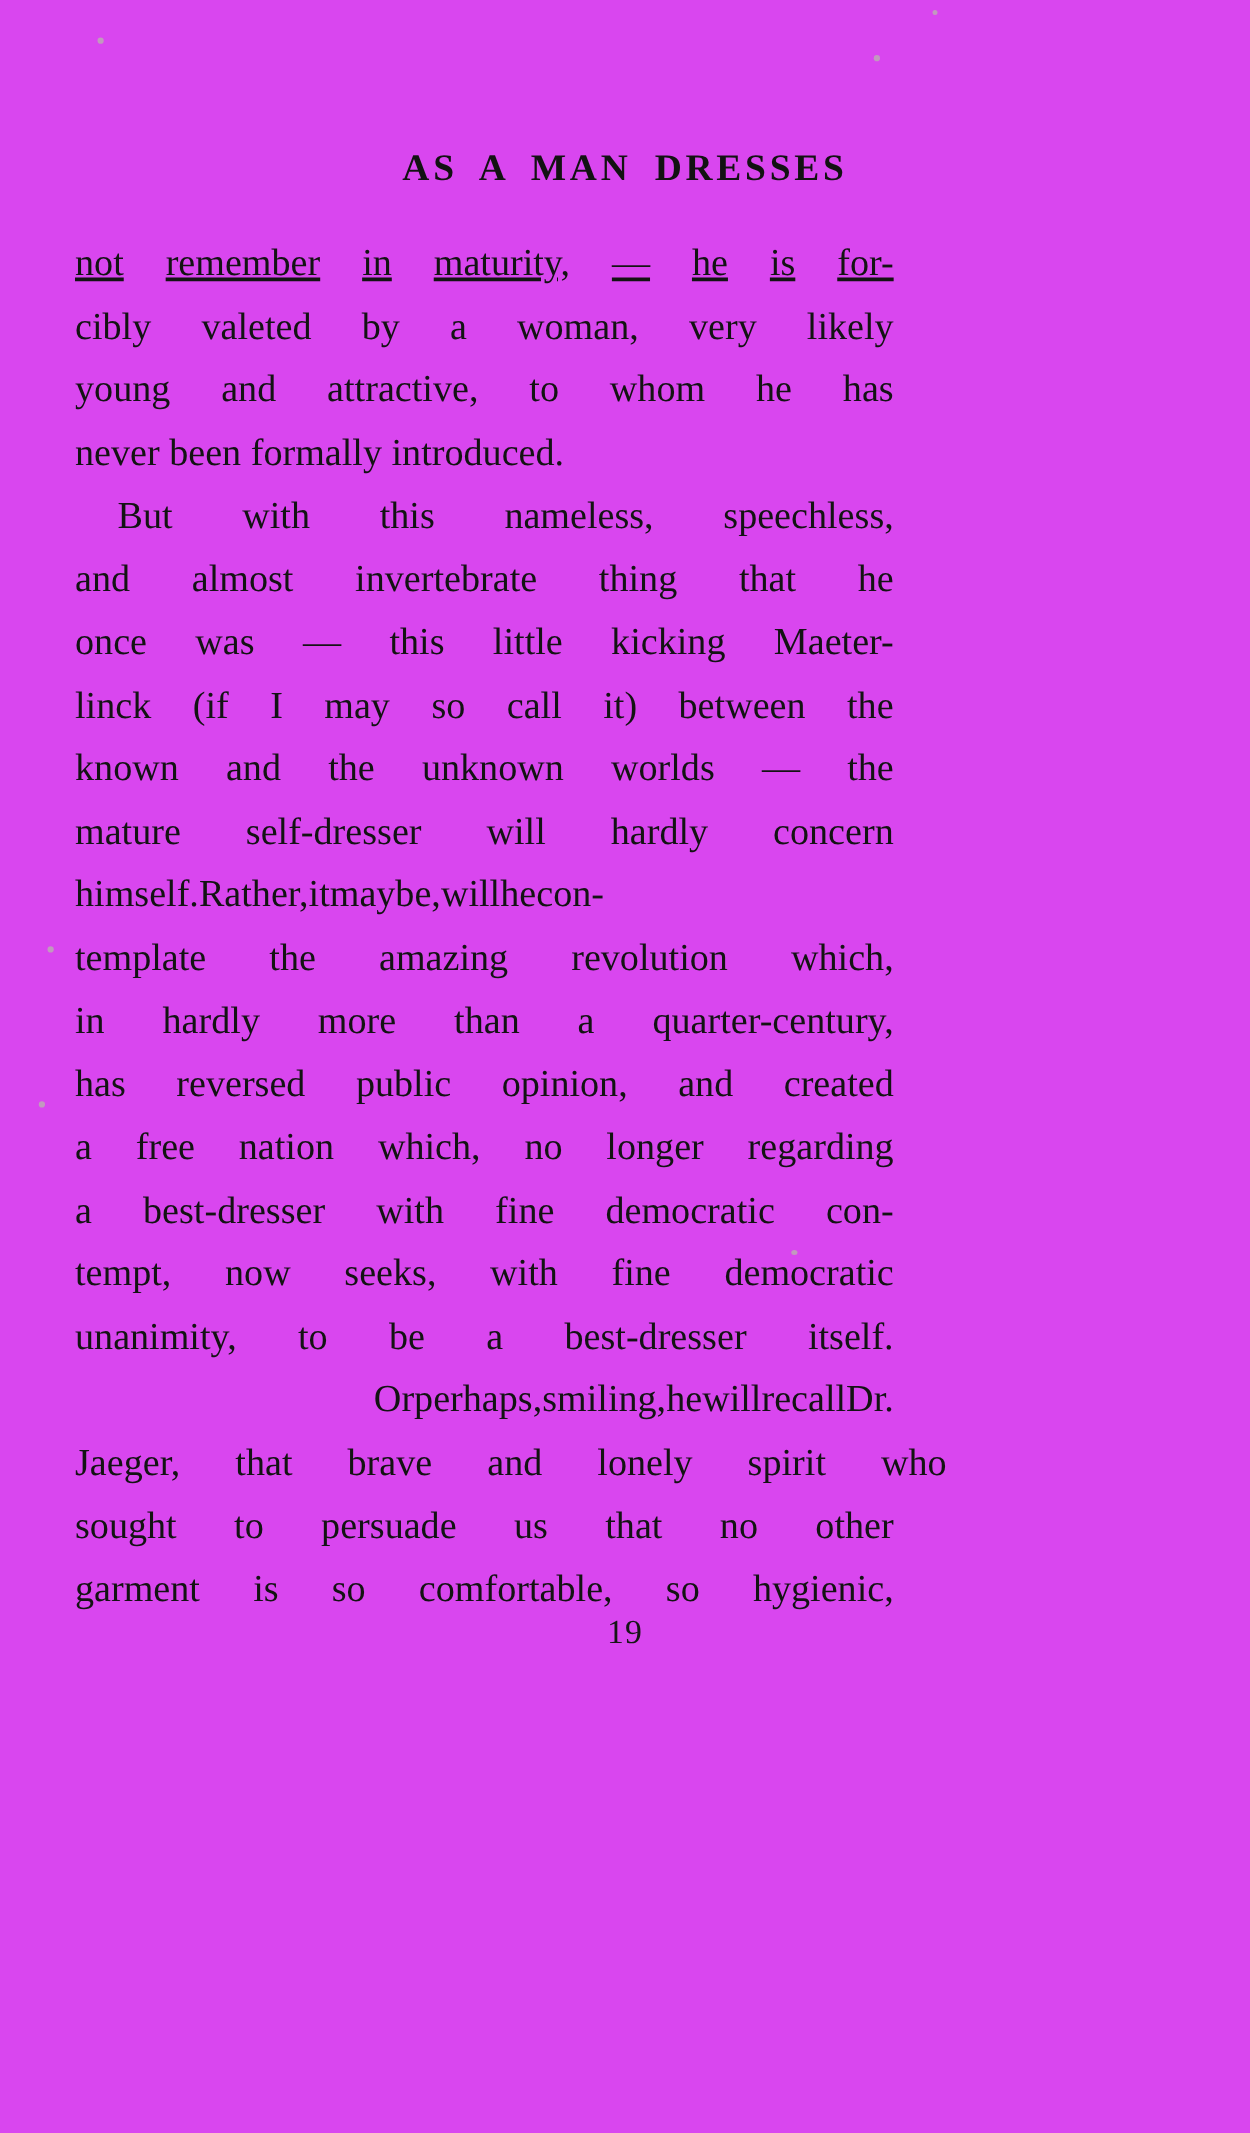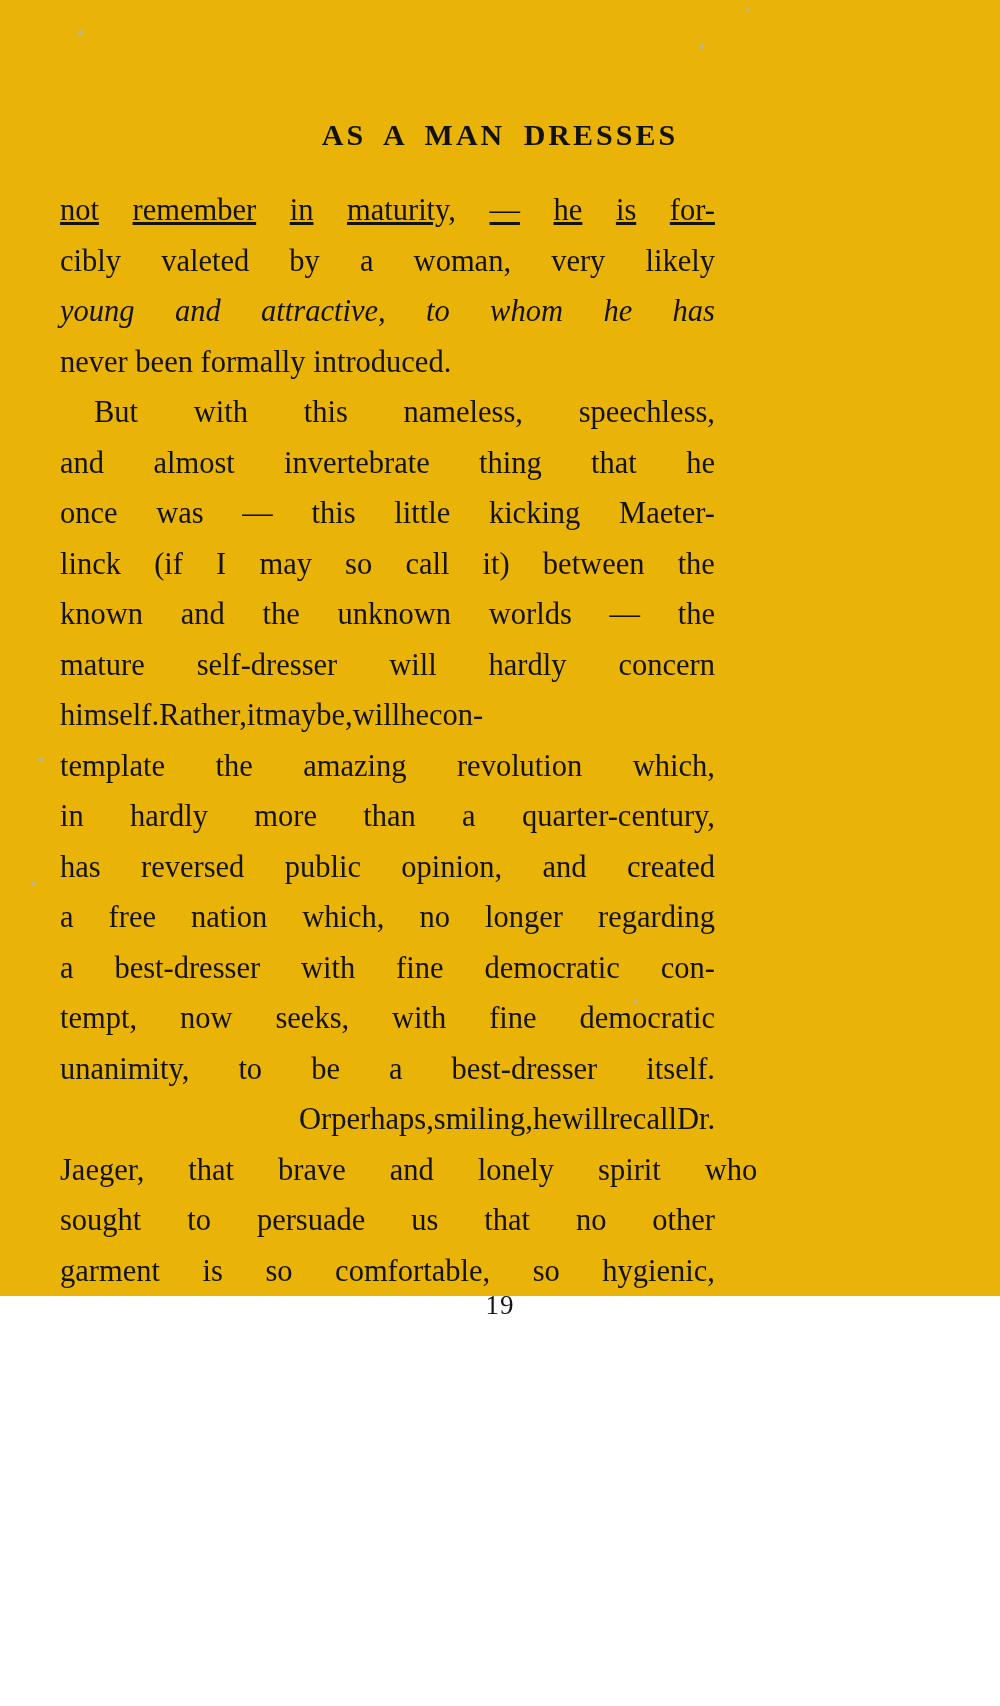--- a/index.html
+++ b/index.html
@@ -13,22 +13,22 @@
     font-family: "Liberation Serif", serif;
     color: #0d0d0d;
     position: relative;
     overflow: hidden;
   }
   .page {
     position: absolute;
     left: 0;
     top: 0;
     width: 1000px;
-    height: 1296px;
-    background: #eab308;
+    height: 1706px;
+    background: #d946ef;
   }
   .speck {
     position: absolute;
     background: #b9b6ae;
     border-radius: 50%;
     opacity: 0.75;
   }
   .running-head {
     position: absolute;
     left: 0;
@@ -107,21 +107,21 @@
         </span>
       <span class="line just" style="display: flex; justify-content: space-between;">
           <span>cibly</span>
           <span>valeted</span>
           <span>by</span>
           <span>a</span>
           <span>woman,</span>
           <span>very</span>
           <span>likely</span>
         </span>
-      <span class="line just" style="display: flex; justify-content: space-between; font-style: italic;">
+      <span class="line just" style="display: flex; justify-content: space-between;">
           <span>young</span>
           <span>and</span>
           <span>attractive,</span>
           <span>to</span>
           <span>whom</span>
           <span>he</span>
           <span>has</span>
         </span>
       <span class="line">never been formally introduced.</span>
     </div>

